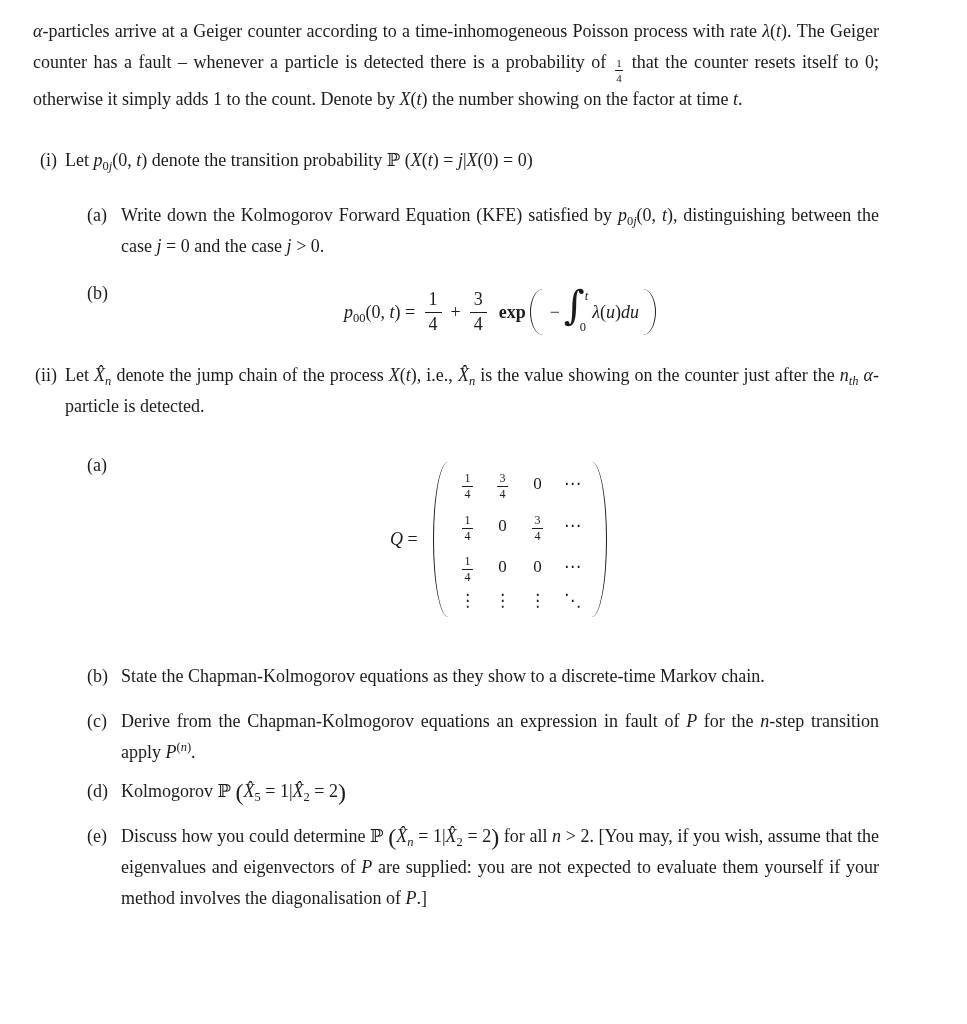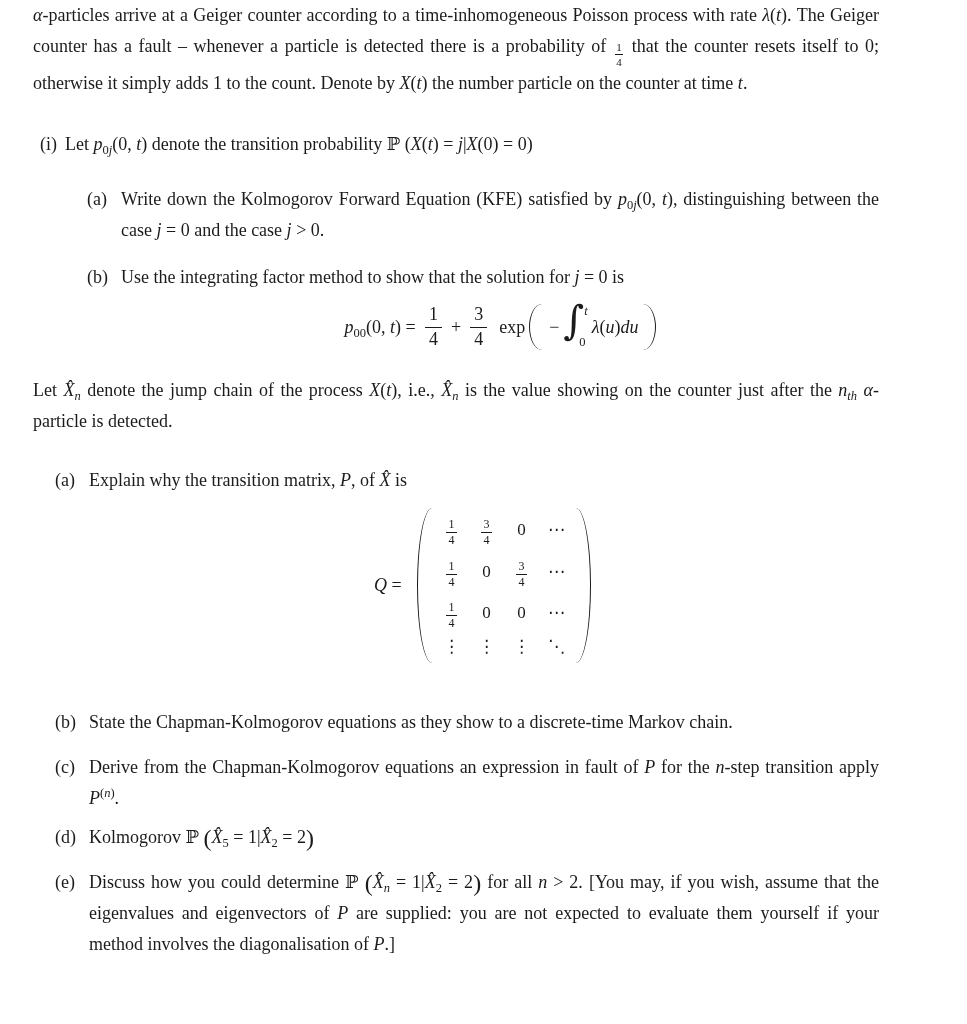--- a/index.html
+++ b/index.html
@@ -1,21 +1,21 @@
 <!DOCTYPE html>
 <html><head>
 <meta charset="utf-8">
 <style>
   html,body{margin:0;padding:0;background:#ffffff;}
   body{
     width:967px;height:1024px;overflow:hidden;
     font-family:"Liberation Serif","DejaVu Serif","DejaVu Sans",serif;
     font-size:18px;color:#1b1b1b;
   }
-  .page{box-sizing:border-box;width:910px;height:1024px;padding:0 31px 0 33px;border-radius:16px;}
+  .page{box-sizing:border-box;width:910px;height:1024px;padding:16px 31px 0 33px;border-radius:16px;}
   .para{margin:0;line-height:31px;text-align:justify;}
   .intro{margin:0 0 30px 0;}
   .enum{display:flex;}
   .enum-label{flex:0 0 24px;text-align:right;margin-right:8px;line-height:31px;}
   .enum-content{flex:1;min-width:0;}
   .sub{display:flex;margin-left:22px;}
   .sub-label{flex:0 0 26px;margin-right:8px;line-height:31px;}
   .sub-content{flex:1;min-width:0;}
   .item-i-a{margin-top:24px;}
   .item-i-b{margin-top:16px;}
@@ -39,21 +39,21 @@
 
   
   .displayeq{display:flex;justify-content:center;align-items:center;
     margin:10px 0 24px 0;line-height:1.25;}
   .displayeq .eqruns{margin:4px 2px;white-space:pre;}
   .dfrac{display:inline-flex;flex-direction:column;align-items:center;margin:0 3px;line-height:1.1;}
   .dfrac .fnum{border-bottom:1.2px solid #1b1b1b;padding:0 4px 2px;}
   .dfrac .fden{padding-top:2px;}
   .eq-op{margin:0 6px;}
   .minus{margin:0 2px 0 5px;}
-  .eq-exp{margin:0 2px 0 9px;}
+  .eq-exp{margin:0 2px 0 9px;font-weight:bold;}
   .int-wrap{display:inline-flex;margin:0 2px;}
   .int-sign{font-family:"DejaVu Serif","DejaVu Sans",serif;font-size:40px;line-height:1;transform:translateY(-3px);}
   .int-limits{display:flex;flex-direction:column;justify-content:space-between;
     height:46px;font-size:12.5px;padding:1px 0;}
   .int-limits .lo{margin-left:-5px;}
 
   
   .cparen{width:12px;align-self:stretch;margin:1px 2px;}
   .cparen-l{border-left:1.6px solid #1b1b1b;border-top-left-radius:100% 50%;border-bottom-left-radius:100% 50%;}
   .cparen-r{border-right:1.6px solid #1b1b1b;border-top-right-radius:100% 50%;border-bottom-right-radius:100% 50%;}
@@ -71,36 +71,35 @@
   .mfrac .fden{padding-top:1px;}
 </style>
 </head>
 <body>
 
 <div class="page">
 
   <p class="para intro"><span class="run-it">α</span><span>-particles arrive at a Geiger counter according to a time-inhomogeneous Poisson process with rate </span><span class="run-it">λ</span><span>(</span><span class="run-it">t</span><span>)</span><span>. The Geiger counter has a fault – whenever a particle is detected there is a probability of </span><span class="sfrac">
         <span class="fnum">1</span>
         <span class="fden">4</span>
-      </span><span> that the counter resets itself to 0; otherwise it simply adds 1 to the count. Denote by </span><span class="run-it">X</span><span>(</span><span class="run-it">t</span><span>)</span><span> the number particle on the counter at time </span><span class="run-it">t</span><span>.</span></p>
+      </span><span> that the counter resets itself to 0; otherwise it simply adds 1 to the count. Denote by </span><span class="run-it">X</span><span>(</span><span class="run-it">t</span><span>)</span><span> the number showing on the factor at time </span><span class="run-it">t</span><span>.</span></p>
 
   <div class="enum part-i">
     <div class="enum-label">(i)</div>
     <div class="enum-content">
       <p class="para"><span>Let </span><span class="run-it">p</span><span class="run-sub">0</span><span class="run-sub run-it">j</span><span>(0, </span><span class="run-it">t</span><span>) denote the transition probability </span><span>ℙ (</span><span class="run-it">X</span><span>(</span><span class="run-it">t</span><span>) = </span><span class="run-it">j</span><span>|</span><span class="run-it">X</span><span>(0) = 0)</span></p>
 
       <div class="sub item-i-a">
         <div class="sub-label">(a)</div>
         <p class="para sub-content"><span>Write down the Kolmogorov Forward Equation (KFE) satisfied by </span><span class="run-it">p</span><span class="run-sub">0</span><span class="run-sub run-it">j</span><span>(0, </span><span class="run-it">t</span><span>), distinguishing between the case </span><span class="run-it">j</span><span> = 0 and the case </span><span class="run-it">j</span><span> &gt; 0.</span></p>
       </div>
 
       <div class="sub item-i-b">
         <div class="sub-label">(b)</div>
         <div class="sub-content">
-          <p class="para"><span>Use the integrating factor method to show that the solution for </span><span class="run-it">j</span><span> = 0 is</span></p>
 
           <div class="displayeq">
             <span class="eqruns"><span class="run-it">p</span><span class="run-sub">00</span><span>(0, </span><span class="run-it">t</span><span>) = </span></span>
             <span class="dfrac">
                 <span class="fnum">1</span>
                 <span class="fden">4</span>
               </span>
             <span class="eq-op">+</span>
             <span class="dfrac">
                 <span class="fnum">3</span>
@@ -118,27 +117,27 @@
             </span>
             <span class="eqruns"><span class="run-it">λ</span><span>(</span><span class="run-it">u</span><span>)</span><span class="run-it">du</span></span>
             <span class="cparen cparen-r"></span>
           </div>
         </div>
       </div>
     </div>
   </div>
 
   <div class="enum part-ii">
+    <div class="enum-label">(ii)</div>
     <div class="enum-content">
       <p class="para"><span>Let </span><span class="run-it">X̂</span><span class="run-sub run-it">n</span><span> denote the jump chain of the process </span><span class="run-it">X</span><span>(</span><span class="run-it">t</span><span>), i.e., </span><span class="run-it">X̂</span><span class="run-sub run-it">n</span><span> is the value showing on the counter just after the </span><span class="run-it">n</span><span class="run-sub run-it">th</span><span> </span><span class="run-it">α</span><span>-particle is detected.</span></p>
 
       <div class="sub item-ii-a">
         <div class="sub-label">(a)</div>
         <div class="sub-content">
-          <p class="para"><span>Explain why the transition matrix, </span><span class="run-it">P</span><span>, of </span><span class="run-it">X̂</span><span> is</span></p>
 
           <div class="matrix-block">
             <span class="eqruns mat-lhs"><span class="run-it">Q</span><span> = </span></span>
             <div class="matrix-inner">
               <span class="cparen cparen-l matp"></span>
               <div class="mat-grid">
                   <div class="mcell"><span class="mfrac">
                       <span class="fnum">1</span>
                       <span class="fden">4</span>
                     </span></div>

